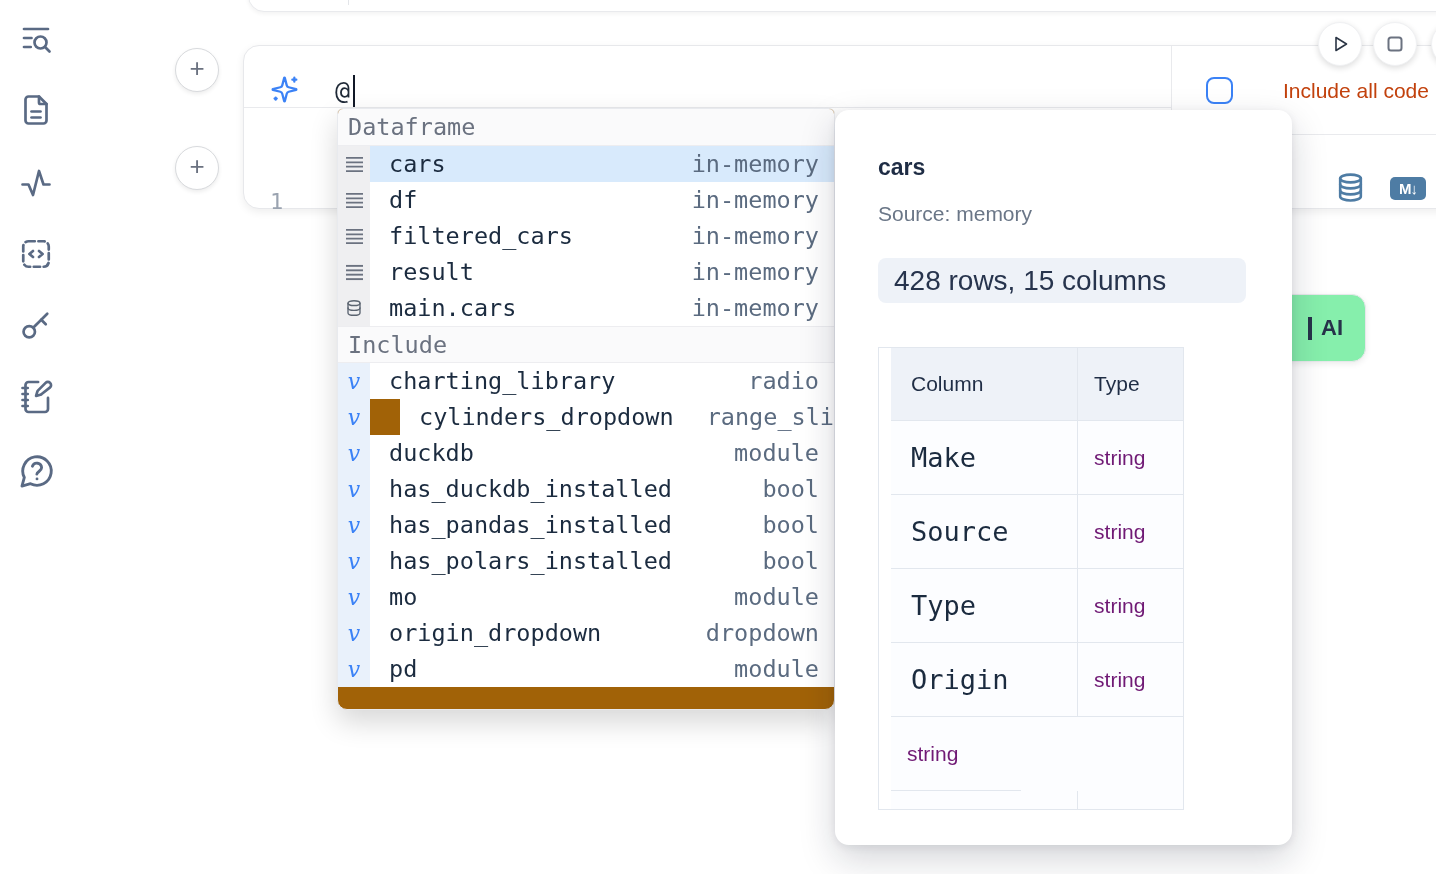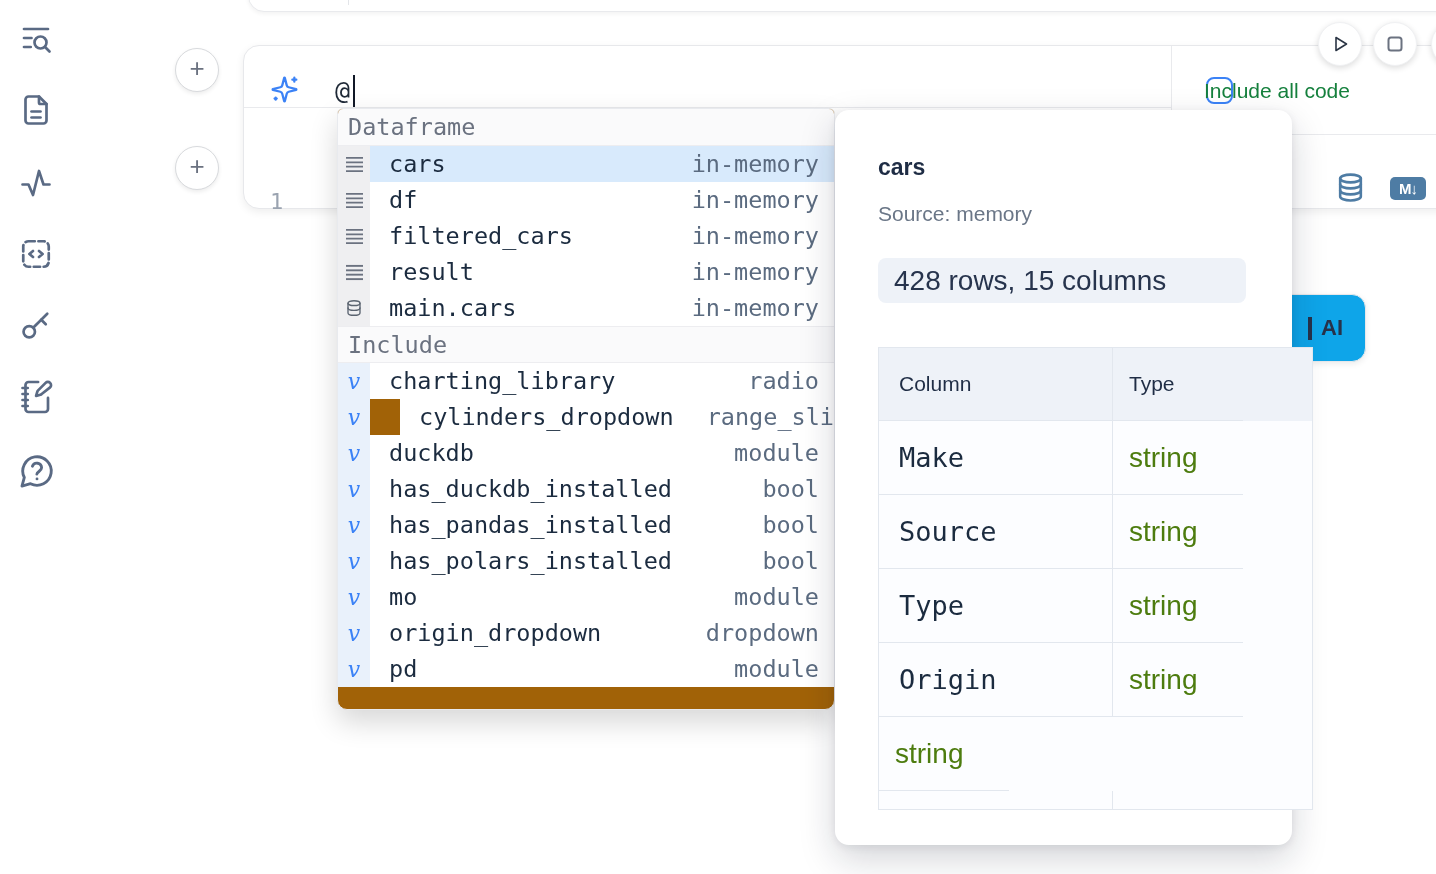--- a/index.html
+++ b/index.html
@@ -20,21 +20,21 @@
         border:1px solid #e7e8eb;border-radius:16px;box-shadow:0 3px 9px rgba(0,0,0,0.07);}
   .input-border{position:absolute;left:0;top:61px;width:927px;height:1px;background:#e9eaed;}
   .v-divider{position:absolute;left:927px;top:0;width:1px;height:88px;background:#e9eaed;}
   .chk-border{position:absolute;left:927px;top:88px;right:0;height:1px;background:#e9eaed;}
   .sparkle{position:absolute;left:25px;top:27px;width:32px;height:32px;color:#3b82f6;}
   .prompt-text{position:absolute;left:91px;top:29px;font-family:"DejaVu Sans Mono",monospace;
                font-size:25px;color:#1f2937;line-height:32px;}
   .caret{position:absolute;left:109px;top:29px;width:2px;height:32px;background:#111827;}
   .checkbox{position:absolute;left:962px;top:31px;width:27px;height:27px;border:2.5px solid #3b82f6;
             border-radius:8px;background:#fff;box-sizing:border-box;cursor:pointer;}
-  .chk-label{position:absolute;left:960px;top:33px;font-size:21px;color:#15803d;}
+  .chk-label{position:absolute;left:1039px;top:33px;font-size:21px;color:#c2410c;}
   .line-no{position:absolute;left:26px;top:143px;font-family:"DejaVu Sans Mono",monospace;
            font-size:22px;color:#9aa3b0;}
   .db-icon{position:absolute;left:1091px;top:125px;width:31px;height:33px;color:#4e7ca4;}
   .md-badge{position:absolute;left:1146px;top:131px;width:36px;height:23px;background:#4e7ca4;
             border-radius:5px;color:#fff;font-weight:bold;font-size:15px;line-height:23px;
             text-align:center;letter-spacing:-1px;cursor:pointer;}
 
   
   .circle-btn{position:absolute;top:22px;width:44px;height:44px;border-radius:50%;background:#fff;
               border:1px solid #f0f1f3;box-shadow:0 2px 6px rgba(0,0,0,0.14);box-sizing:border-box;
@@ -61,47 +61,47 @@
   .dd-gutter.blue{background:#e9f1fb;}
   .dd-content{position:absolute;left:32px;right:0;top:0;bottom:0;display:flex;align-items:center;
               justify-content:space-between;padding-left:19px;padding-right:15px;background:#fff;}
   .dd-row.selected .dd-content{background:#d8eafc;}
   .dd-row.clip-type .dd-content{padding-right:0;margin-left:30px;}
   .dd-name{color:#1b2b3f;white-space:pre;}
   .dd-type{color:#5b6b80;white-space:pre;}
   .v-glyph{font-family:"DejaVu Serif",serif;font-style:italic;font-size:22px;color:#3b82f6;}
 
   
-  .ai-btn{position:absolute;left:1238px;top:294px;width:128px;height:68px;background:#0ea5e9;
+  .ai-btn{position:absolute;left:1238px;top:294px;width:128px;height:68px;background:#86efac;
           border:1px solid #e7e8eb;border-radius:14px;box-shadow:0 2px 6px rgba(0,0,0,0.08);
           z-index:10;display:flex;align-items:center;justify-content:flex-end;
           padding-right:22px;box-sizing:border-box;cursor:pointer;}
   .ai-stem{width:4px;height:23px;background:#27324a;margin-right:9px;}
   .ai-label{font-size:22px;font-weight:bold;color:#27324a;}
 
   
   .panel{position:absolute;left:835px;top:110px;width:457px;height:735px;background:#fff;
          border-radius:14px;box-shadow:0 14px 36px rgba(15,23,42,0.18),0 2px 8px rgba(15,23,42,0.08);
          z-index:30;}
   .panel-title{position:absolute;left:43px;top:44px;font-size:23px;font-weight:bold;color:#1e2c44;}
   .panel-source{position:absolute;left:43px;top:92px;font-size:21px;color:#6a7687;}
   .shape-badge{position:absolute;left:43px;top:148px;width:368px;height:45px;background:#eef2f8;
                border-radius:8px;display:flex;align-items:center;padding-left:16px;
                box-sizing:border-box;font-size:28px;color:#27344d;}
-  .panel-table{position:absolute;left:43px;top:237px;width:435px;height:463px;overflow:hidden;
-               border:1px solid #e2e7ee;box-sizing:border-box;}
+  .panel-table{position:absolute;left:43px;top:237px;width:306px;height:463px;overflow:hidden;
+               border:1px solid #e2e7ee;box-sizing:border-box;padding-left:12px;}
   .pt-row{display:flex;}
   .pt-row > div{box-sizing:border-box;border-bottom:1px solid #e2e7ee;}
   .pt-col1{width:234px;border-right:1px solid #e2e7ee;padding-left:20px;display:flex;align-items:center;}
   .pt-col2{width:130px;padding-left:16px;display:flex;align-items:center;}
   .pt-head{height:73px;background:#eef2f8;}
   .pt-head > div{font-size:21px;color:#1f2d45;background:#eef2f8;}
   .pt-data{height:74px;background:#fcfdff;}
   .pt-name{font-family:"DejaVu Sans Mono",monospace;font-size:27px;color:#1b2b3f;}
-  .pt-type{font-size:28px;color:#4d7c0f;}
+  .pt-type{font-size:21px;color:#701a75;}
 </style>
 </head>
 <body>
 
 <div class="sidebar-icon" style="top:20px">
   <svg viewBox="0 0 24 24" width="36" height="36" fill="none" stroke="currentColor" stroke-width="1.8" stroke-linecap="round" stroke-linejoin="round">
     <circle cx="15" cy="15" r="4"></circle>
       <path d="M18.2 18.2 21 21"></path>
       <path d="M4 6h16"></path>
       <path d="M4 12h5"></path>

